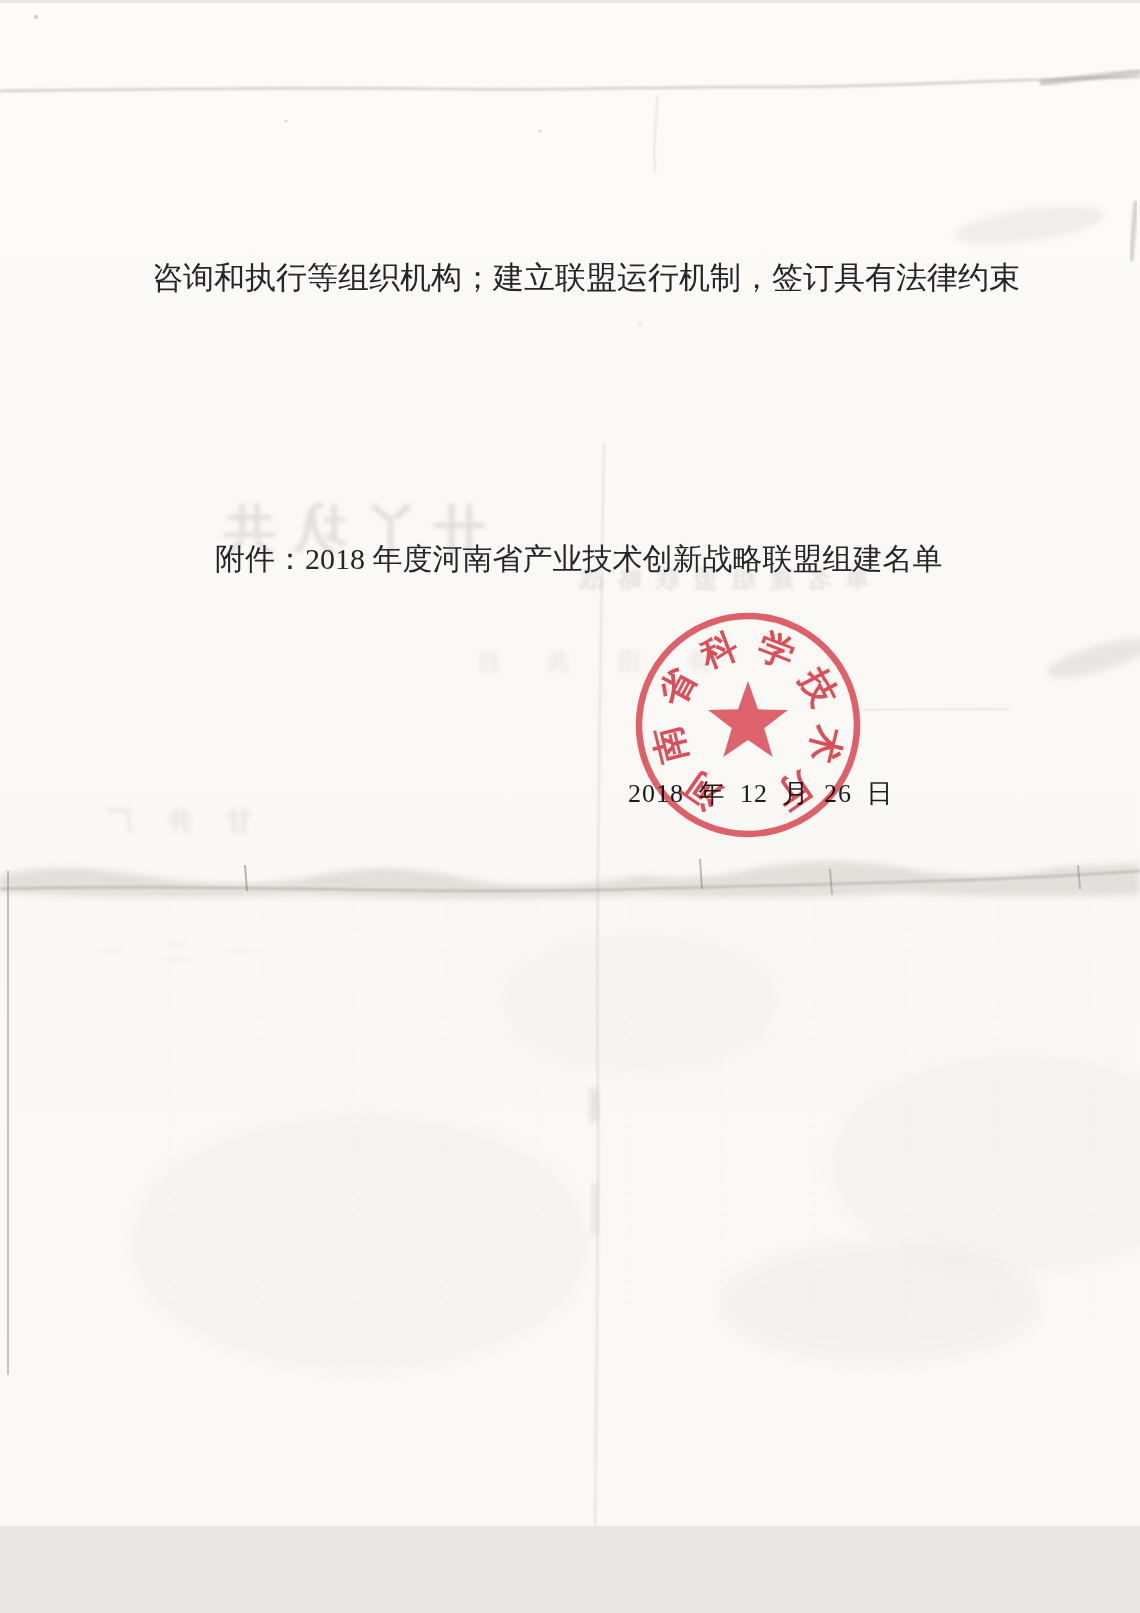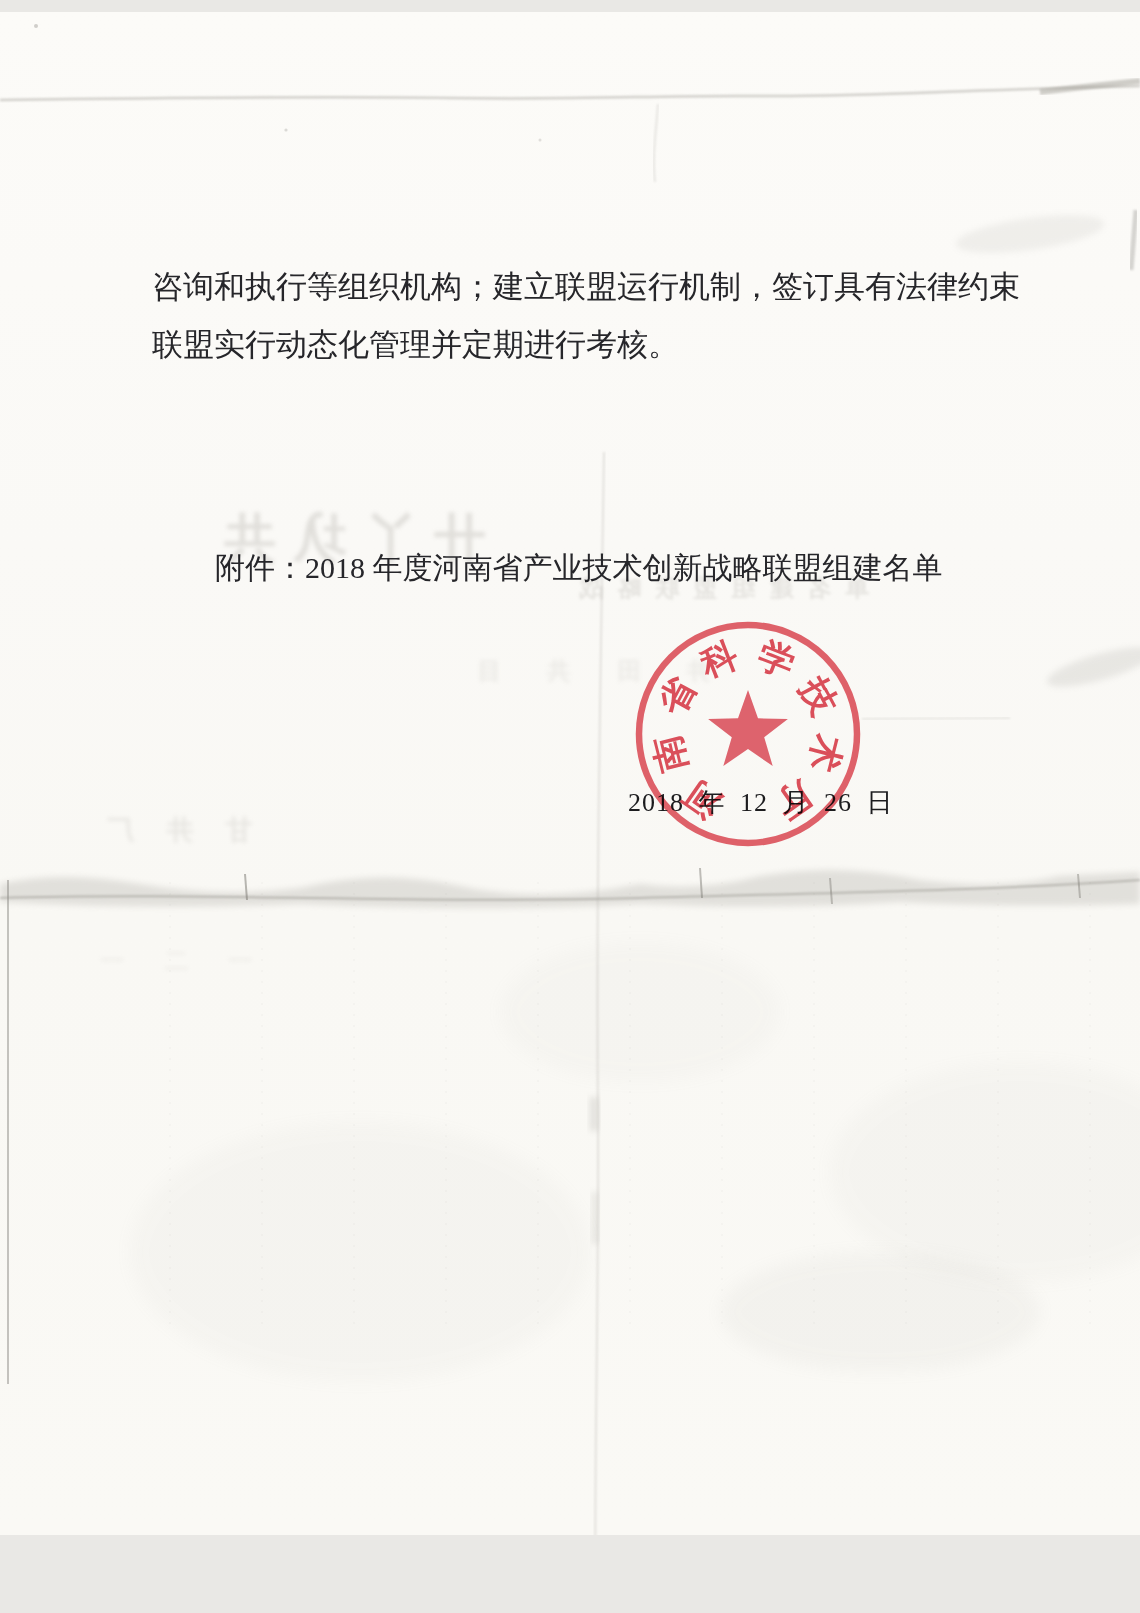--- a/index.html
+++ b/index.html
@@ -1,19 +1,19 @@
 <!DOCTYPE html>
 <html><head>
 <meta charset="utf-8">
 <style>
   html,body{margin:0;padding:0;background:#e9e8e5;}
   .page{
     position:relative;
     width:1140px;height:1523px;
-    margin:12px auto;
+    margin:3px auto;
     overflow:hidden;
     background:linear-gradient(180deg,#fcfbf8 0%,#faf9f6 35%,#f9f8f4 60%,#faf9f5 100%);
     font-family:"Liberation Serif","DejaVu Serif",serif;
   }
   .bg{position:absolute;left:0;top:0;z-index:1;}
   .ghost{
     position:absolute;z-index:2;color:#b7b4ae;
     filter:blur(2px);transform:scaleX(-1);
     white-space:nowrap;font-weight:bold;
   }
@@ -113,21 +113,20 @@
   </svg>
 
   <div class="ghost ghost-a">卄丫圦共</div>
   <div class="ghost ghost-b">单名建组盟联略战</div>
   <div class="ghost ghost-c">井田共目</div>
   <div class="ghost ghost-d">甘井厂</div>
   <div class="ghost ghost-e">一二一</div>
 
   <div class="bodytext">
     <div class="bline">咨询和执行等组织机构；建立联盟运行机制，签订具有法律约束</div>
-    <div class="bline">联盟实行动态化管理并定期进行考核。</div>
   </div>
 
   <div class="attachment">附件：2018 年度河南省产业技术创新战略联盟组建名单</div>
 
   <svg class="seal" width="280" height="280" viewBox="0 0 280 280">
     <circle cx="140" cy="140" r="109" fill="none" stroke="#d8414d" stroke-width="6.5" opacity="0.9"></circle>
     <path d="M140,96 L150,124.3 L179.9,125 L156.2,143.3 L164.7,172 L140,155 L115.3,172 L123.8,143.3 L100.1,125 L130,124.3 Z" fill="#d7404d" opacity="0.88"></path>
     <g fill="#d8414d" text-anchor="middle">
       <text class="sealchar" x="140" y="72" transform="rotate(-145 140 140)">河</text>
       <text class="sealchar" x="140" y="72" transform="rotate(-104 140 140)">南</text>

